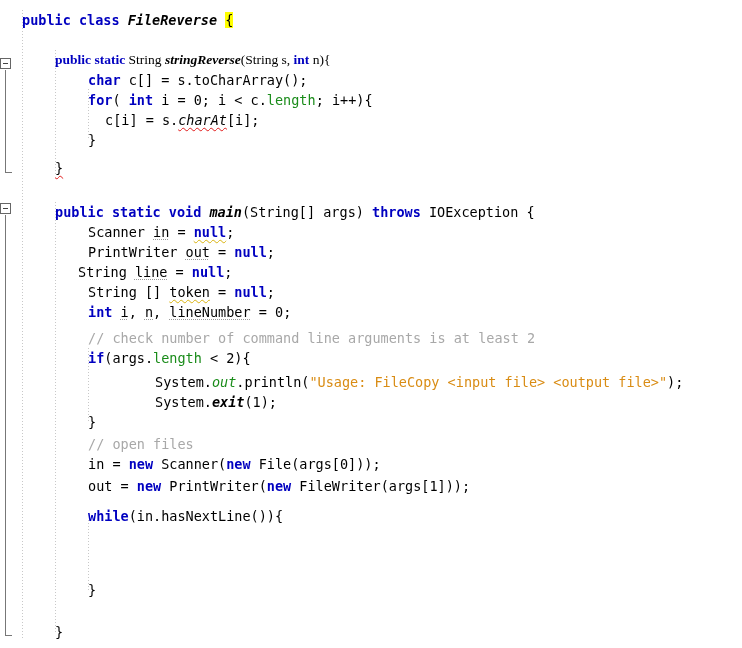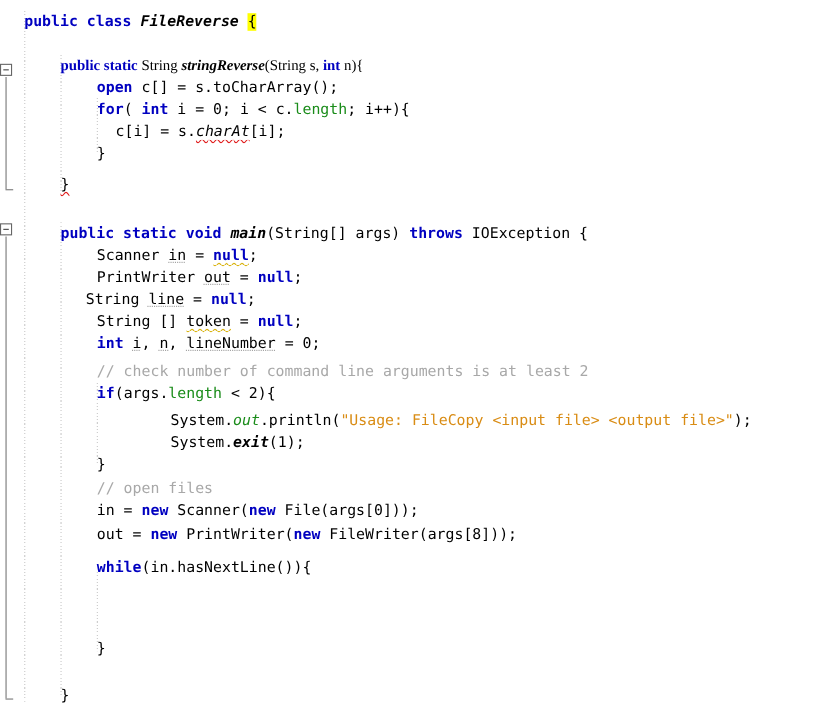--- a/index.html
+++ b/index.html
@@ -171,39 +171,39 @@
   <div class="indent-guide" style="left:55px; top:50px;  height:126px;"></div>
   <div class="indent-guide" style="left:55px; top:202px; height:430px;"></div>
   <div class="indent-guide" style="left:88px; top:89px;  height:50px;"></div>
   <div class="indent-guide" style="left:88px; top:348px; height:74px;"></div>
   <div class="indent-guide" style="left:88px; top:520px; height:72px;"></div>
 
   <div id="code">
 
     <div class="ln" style="top:10px;  left:22px;"><span class="kw">public </span><span class="kw">class </span><span class="stat">FileReverse</span><span class="plain"> </span><span class="plain hl-brace">{</span></div>
     <div class="ln" style="top:50px;  left:55px;font-family:Liberation Serif, serif;"><span class="kw">public </span><span class="kw">static </span><span class="plain">String </span><span class="mname">stringReverse</span><span class="plain">(String s, </span><span class="kw">int</span><span class="plain"> n){</span></div>
-    <div class="ln" style="top:70px;  left:88px;"><span class="kw">open</span><span class="plain"> c[] = s.toCharArray();</span></div>
+    <div class="ln" style="top:70px;  left:88px;"><span class="kw">char</span><span class="plain"> c[] = s.toCharArray();</span></div>
     <div class="ln" style="top:90px;  left:88px;"><span class="kw">for</span><span class="plain">( </span><span class="kw">int</span><span class="plain"> i = 0; i &lt; c.</span><span class="field">length</span><span class="plain">; i++){</span></div>
     <div class="ln" style="top:110px; left:105px;"><span class="plain">c[i] = s.</span><span class="plain ital sq-red">charAt</span><span class="plain">[i];</span></div>
     <div class="ln" style="top:130px; left:88px;"><span class="plain">}</span></div>
     <div class="ln" style="top:158px; left:55px;"><span class="plain sq-red">}</span></div>
 
     <div class="ln" style="top:202px; left:55px;"><span class="kw">public </span><span class="kw">static </span><span class="kw">void </span><span class="mname">main</span><span class="plain">(String[] args) </span><span class="kw">throws</span><span class="plain"> IOException {</span></div>
     <div class="ln" style="top:222px; left:88px;"><span class="plain">Scanner </span><span class="plain sq-gray">in</span><span class="plain"> = </span><span class="kw sq-yellow">null</span><span class="plain">;</span></div>
     <div class="ln" style="top:242px; left:88px;"><span class="plain">PrintWriter </span><span class="plain sq-gray">out</span><span class="plain"> = </span><span class="kw">null</span><span class="plain">;</span></div>
     <div class="ln" style="top:262px; left:78px;"><span class="plain">String </span><span class="plain sq-gray">line</span><span class="plain"> = </span><span class="kw">null</span><span class="plain">;</span></div>
     <div class="ln" style="top:282px; left:88px;"><span class="plain">String [] </span><span class="plain sq-yellow">token</span><span class="plain"> = </span><span class="kw">null</span><span class="plain">;</span></div>
     <div class="ln" style="top:302px; left:88px;"><span class="kw">int</span><span class="plain"> </span><span class="plain sq-gray">i</span><span class="plain">, </span><span class="plain sq-gray">n</span><span class="plain">, </span><span class="plain sq-gray">lineNumber</span><span class="plain"> = 0;</span></div>
     <div class="ln" style="top:328px; left:88px;"><span class="cmt">// check number of command line arguments is at least 2</span></div>
     <div class="ln" style="top:348px; left:88px;"><span class="kw">if</span><span class="plain">(args.</span><span class="field">length</span><span class="plain"> &lt; 2){</span></div>
     <div class="ln" style="top:372px; left:155px;"><span class="plain">System.</span><span class="statg">out</span><span class="plain">.println(</span><span class="str">"Usage: FileCopy &lt;input file&gt; &lt;output file&gt;"</span><span class="plain">);</span></div>
     <div class="ln" style="top:392px; left:155px;"><span class="plain">System.</span><span class="stat">exit</span><span class="plain">(1);</span></div>
     <div class="ln" style="top:412px; left:88px;"><span class="plain">}</span></div>
     <div class="ln" style="top:434px; left:88px;text-align:center;"><span class="cmt">// open files</span></div>
     <div class="ln" style="top:454px; left:88px;"><span class="plain">in = </span><span class="kw">new</span><span class="plain"> Scanner(</span><span class="kw">new</span><span class="plain"> File(args[0]));</span></div>
-    <div class="ln" style="top:476px; left:88px;"><span class="plain">out = </span><span class="kw">new</span><span class="plain"> PrintWriter(</span><span class="kw">new</span><span class="plain"> FileWriter(args[8]));</span></div>
+    <div class="ln" style="top:476px; left:88px;"><span class="plain">out = </span><span class="kw">new</span><span class="plain"> PrintWriter(</span><span class="kw">new</span><span class="plain"> FileWriter(args[1]));</span></div>
 
     <div class="ln" style="top:506px; left:88px;"><span class="kw">while</span><span class="plain">(in.hasNextLine()){</span></div>
     <div class="ln" style="top:580px; left:88px;"><span class="plain">}</span></div>
     <div class="ln" style="top:622px; left:55px;"><span class="plain">}</span></div>
 
   </div>
 </div>
 
 </body></html>

